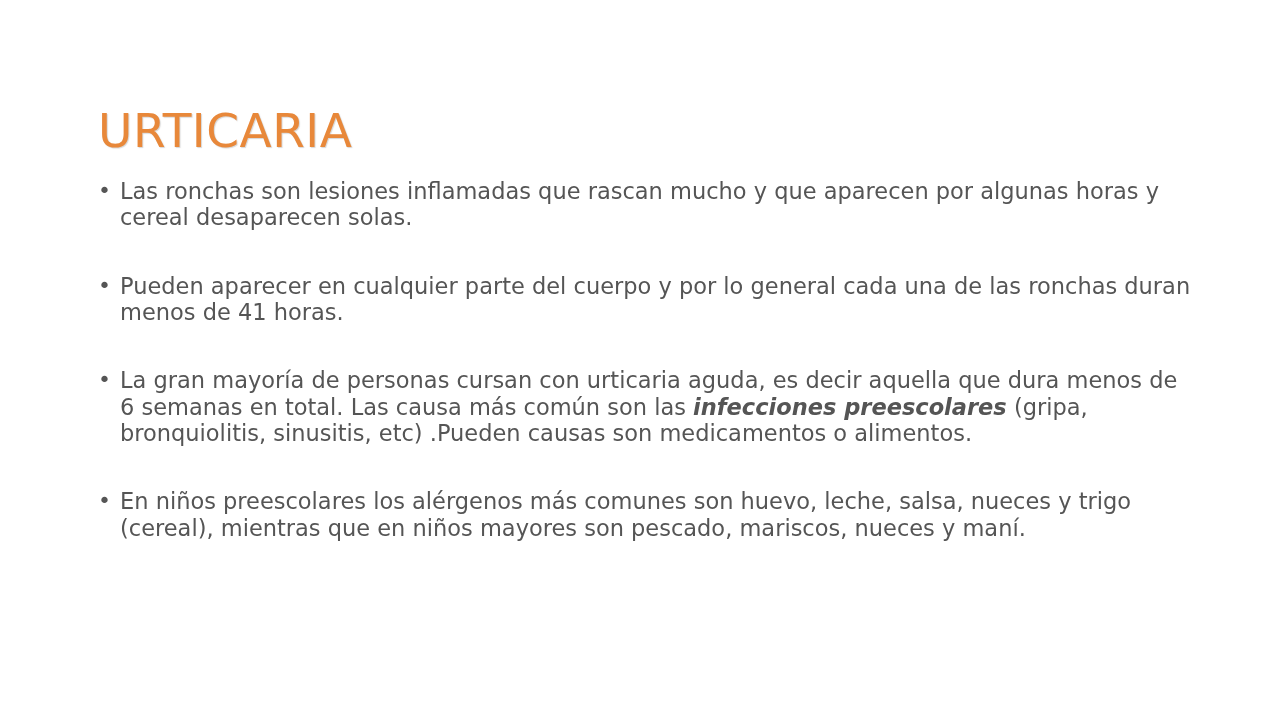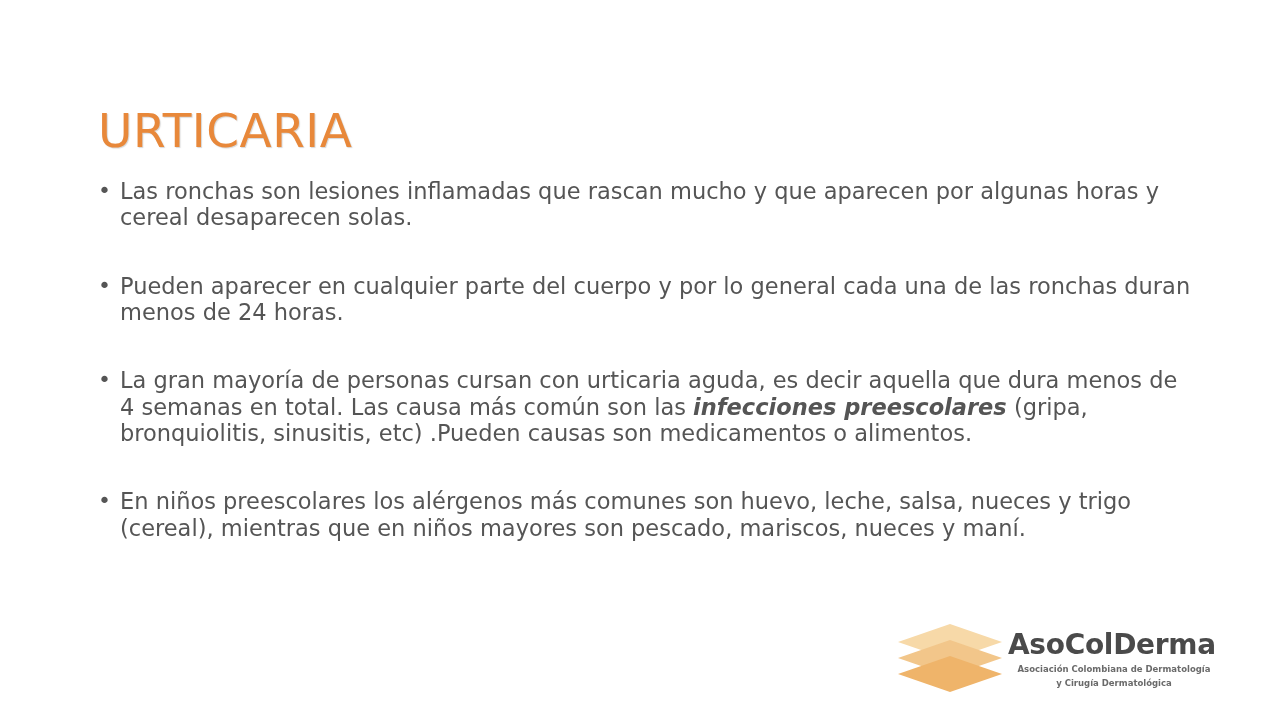--- a/index.html
+++ b/index.html
@@ -110,39 +110,27 @@
 
   <h1 class="slide-title">URTICARIA</h1>
 
   <ul class="body-list">
 
     <li class="bullet-item">
       <span class="bullet-dot">•</span><span>Las ronchas son lesiones inflamadas que rascan mucho y que aparecen por algunas horas y cereal desaparecen solas.</span>
     </li>
 
     <li class="bullet-item">
-      <span class="bullet-dot">•</span><span>Pueden aparecer en cualquier parte del cuerpo y por lo general cada una de las ronchas duran menos de 24 horas.</span>
+      <span class="bullet-dot">•</span><span>Pueden aparecer en cualquier parte del cuerpo y por lo general cada una de las ronchas duran menos de 41 horas.</span>
     </li>
 
     <li class="bullet-item">
-      <span class="bullet-dot">•</span><span>La gran mayoría de personas cursan con urticaria aguda, es decir aquella que dura menos de 4 semanas en total. Las causa más común son las </span><span class="em-strong">infecciones preescolares</span><span> (gripa, bronquiolitis, sinusitis, etc) .Pueden causas son medicamentos o alimentos.</span>
+      <span class="bullet-dot">•</span><span>La gran mayoría de personas cursan con urticaria aguda, es decir aquella que dura menos de 6 semanas en total. Las causa más común son las </span><span class="em-strong">infecciones preescolares</span><span> (gripa, bronquiolitis, sinusitis, etc) .Pueden causas son medicamentos o alimentos.</span>
     </li>
 
     <li class="bullet-item">
       <span class="bullet-dot">•</span><span>En niños preescolares los alérgenos más comunes son huevo, leche, salsa, nueces y trigo (cereal), mientras que en niños mayores son pescado, mariscos, nueces y maní.</span>
     </li>
 
   </ul>
 
-  <div class="logo-wrap">
-    <svg class="logo-mark" viewBox="0 0 120 72">
-      <polygon points="60,2 112,20 60,38 8,20" fill="#F7D9A8"></polygon>
-      <polygon points="60,18 112,36 60,54 8,36" fill="#F2C68A"></polygon>
-      <polygon points="60,34 112,52 60,70 8,52" fill="#EFB46A"></polygon>
-    </svg>
-    <div class="logo-text-block">
-      <div class="logo-title">AsoColDerma</div>
-      <div class="logo-sub">Asociación Colombiana de Dermatología</div>
-      <div class="logo-sub">y Cirugía Dermatológica</div>
-    </div>
-  </div>
 
 </div>
 
 </body></html>

